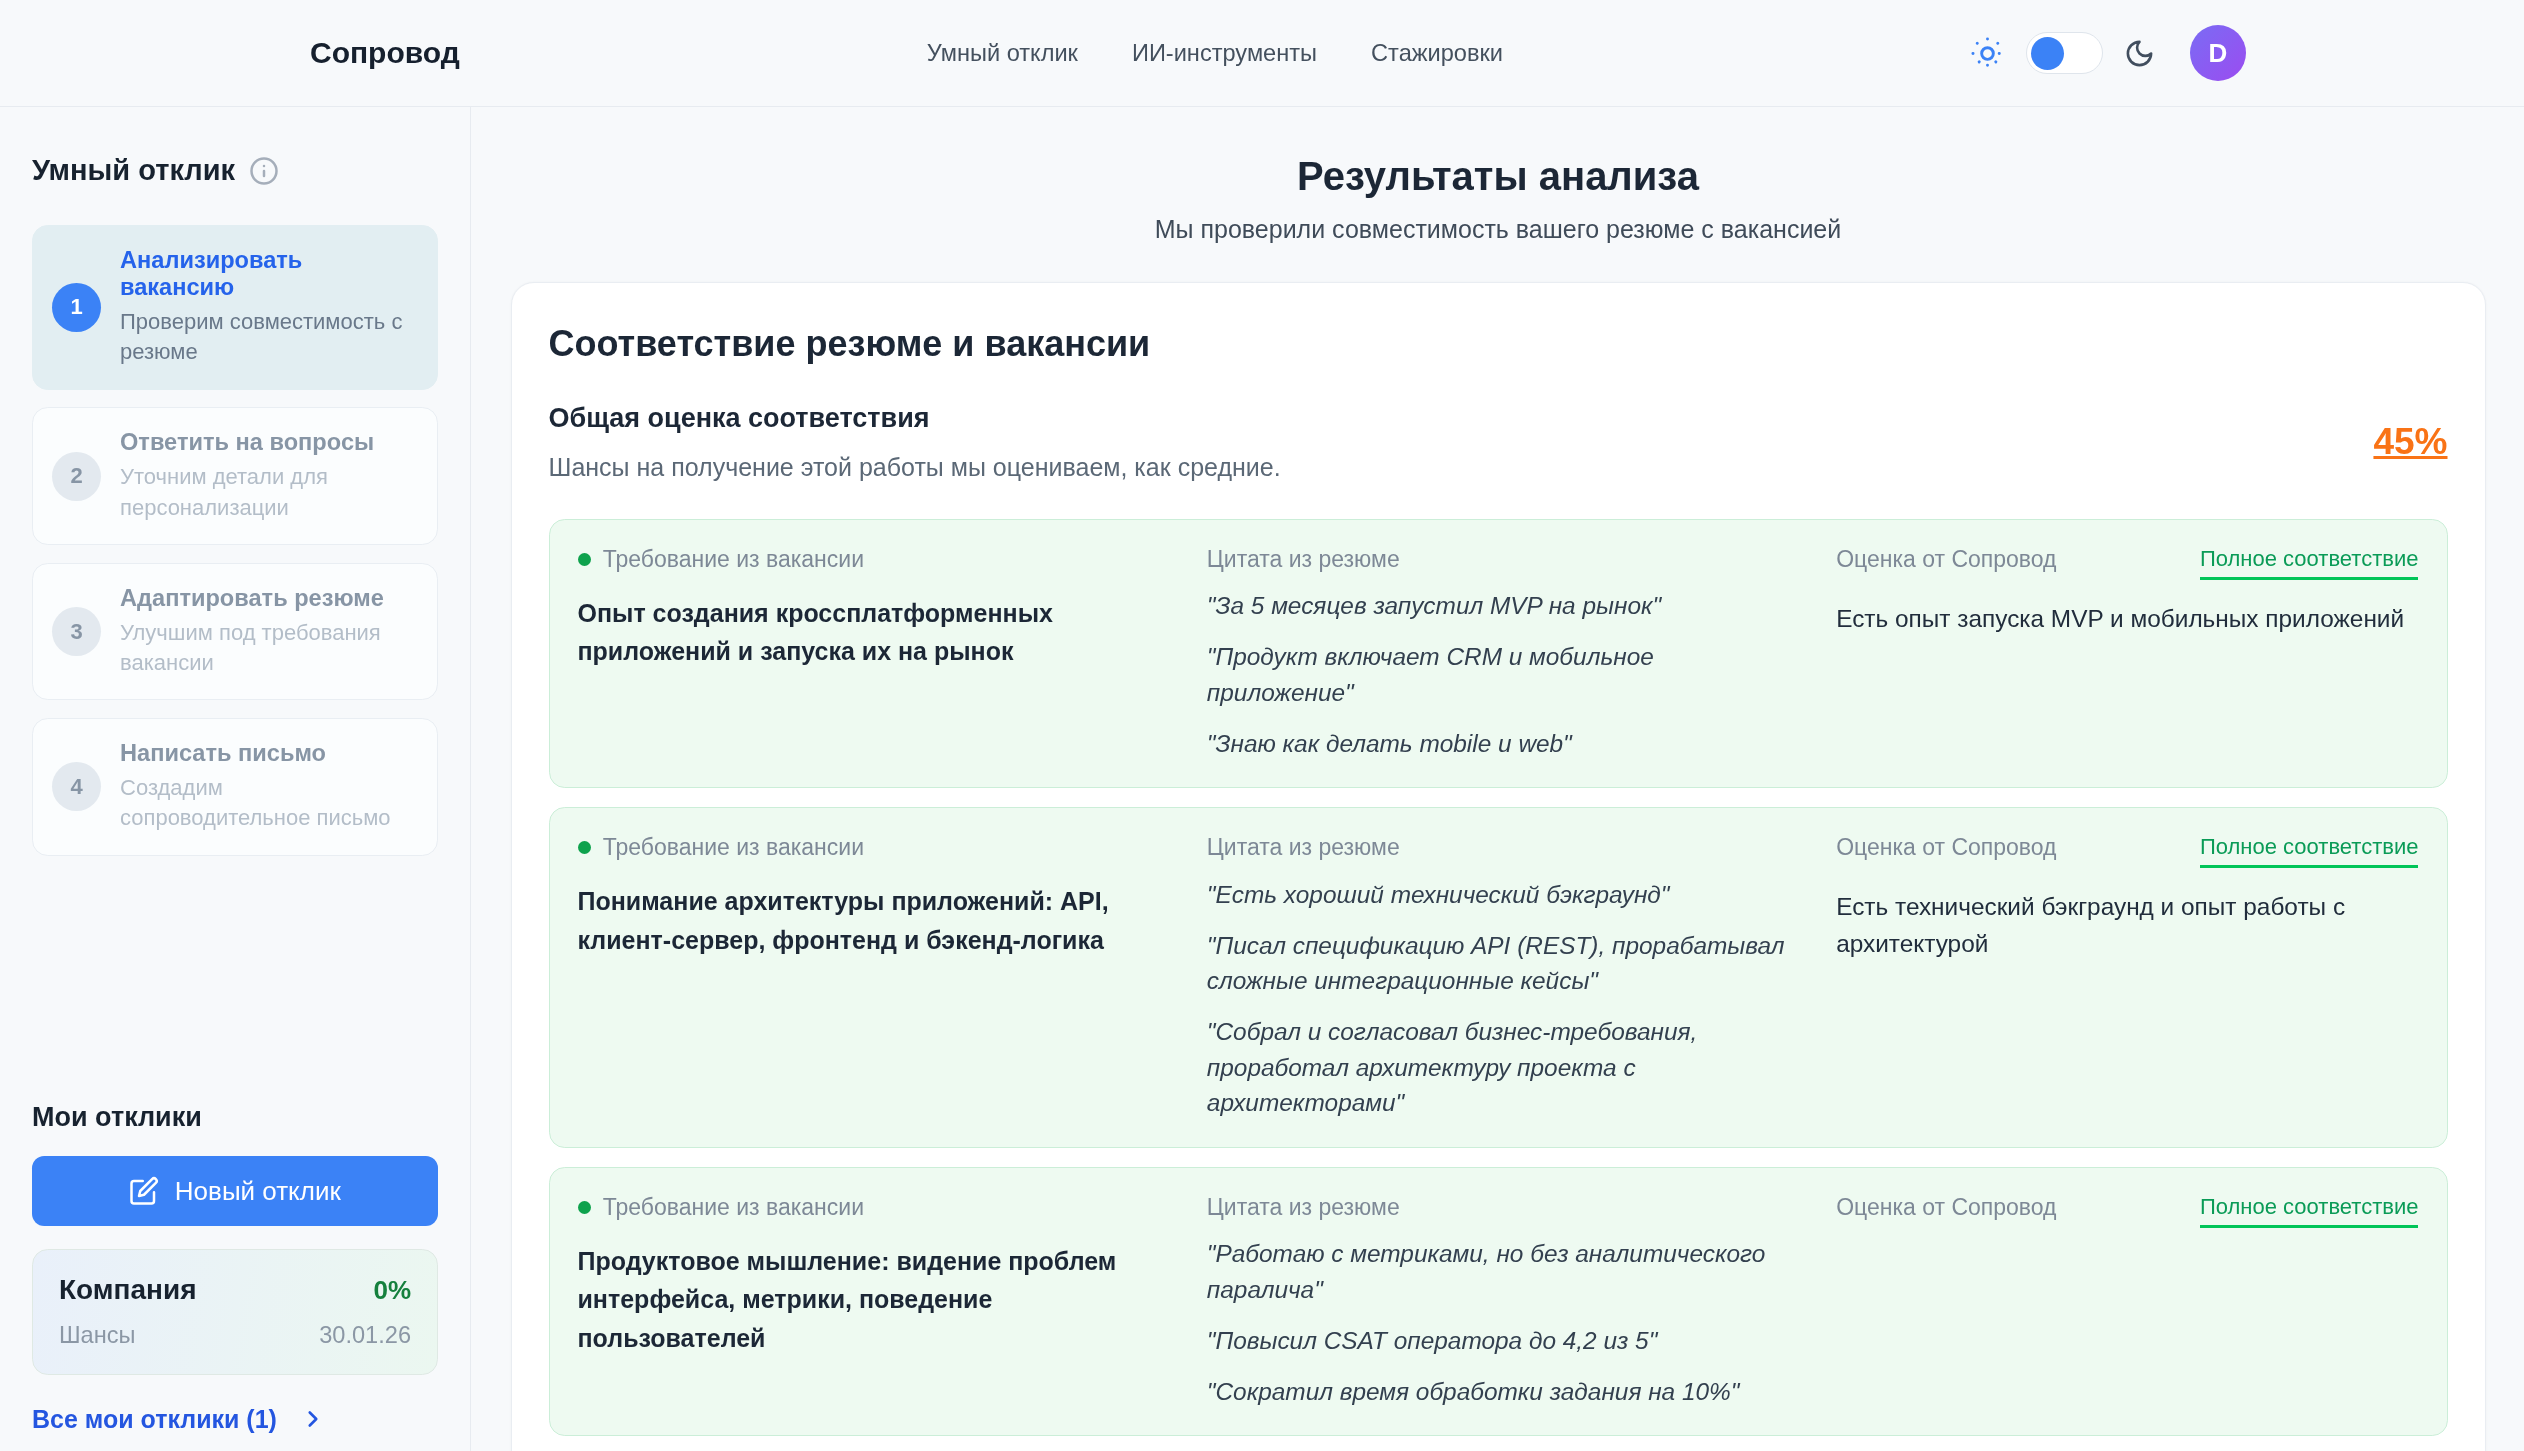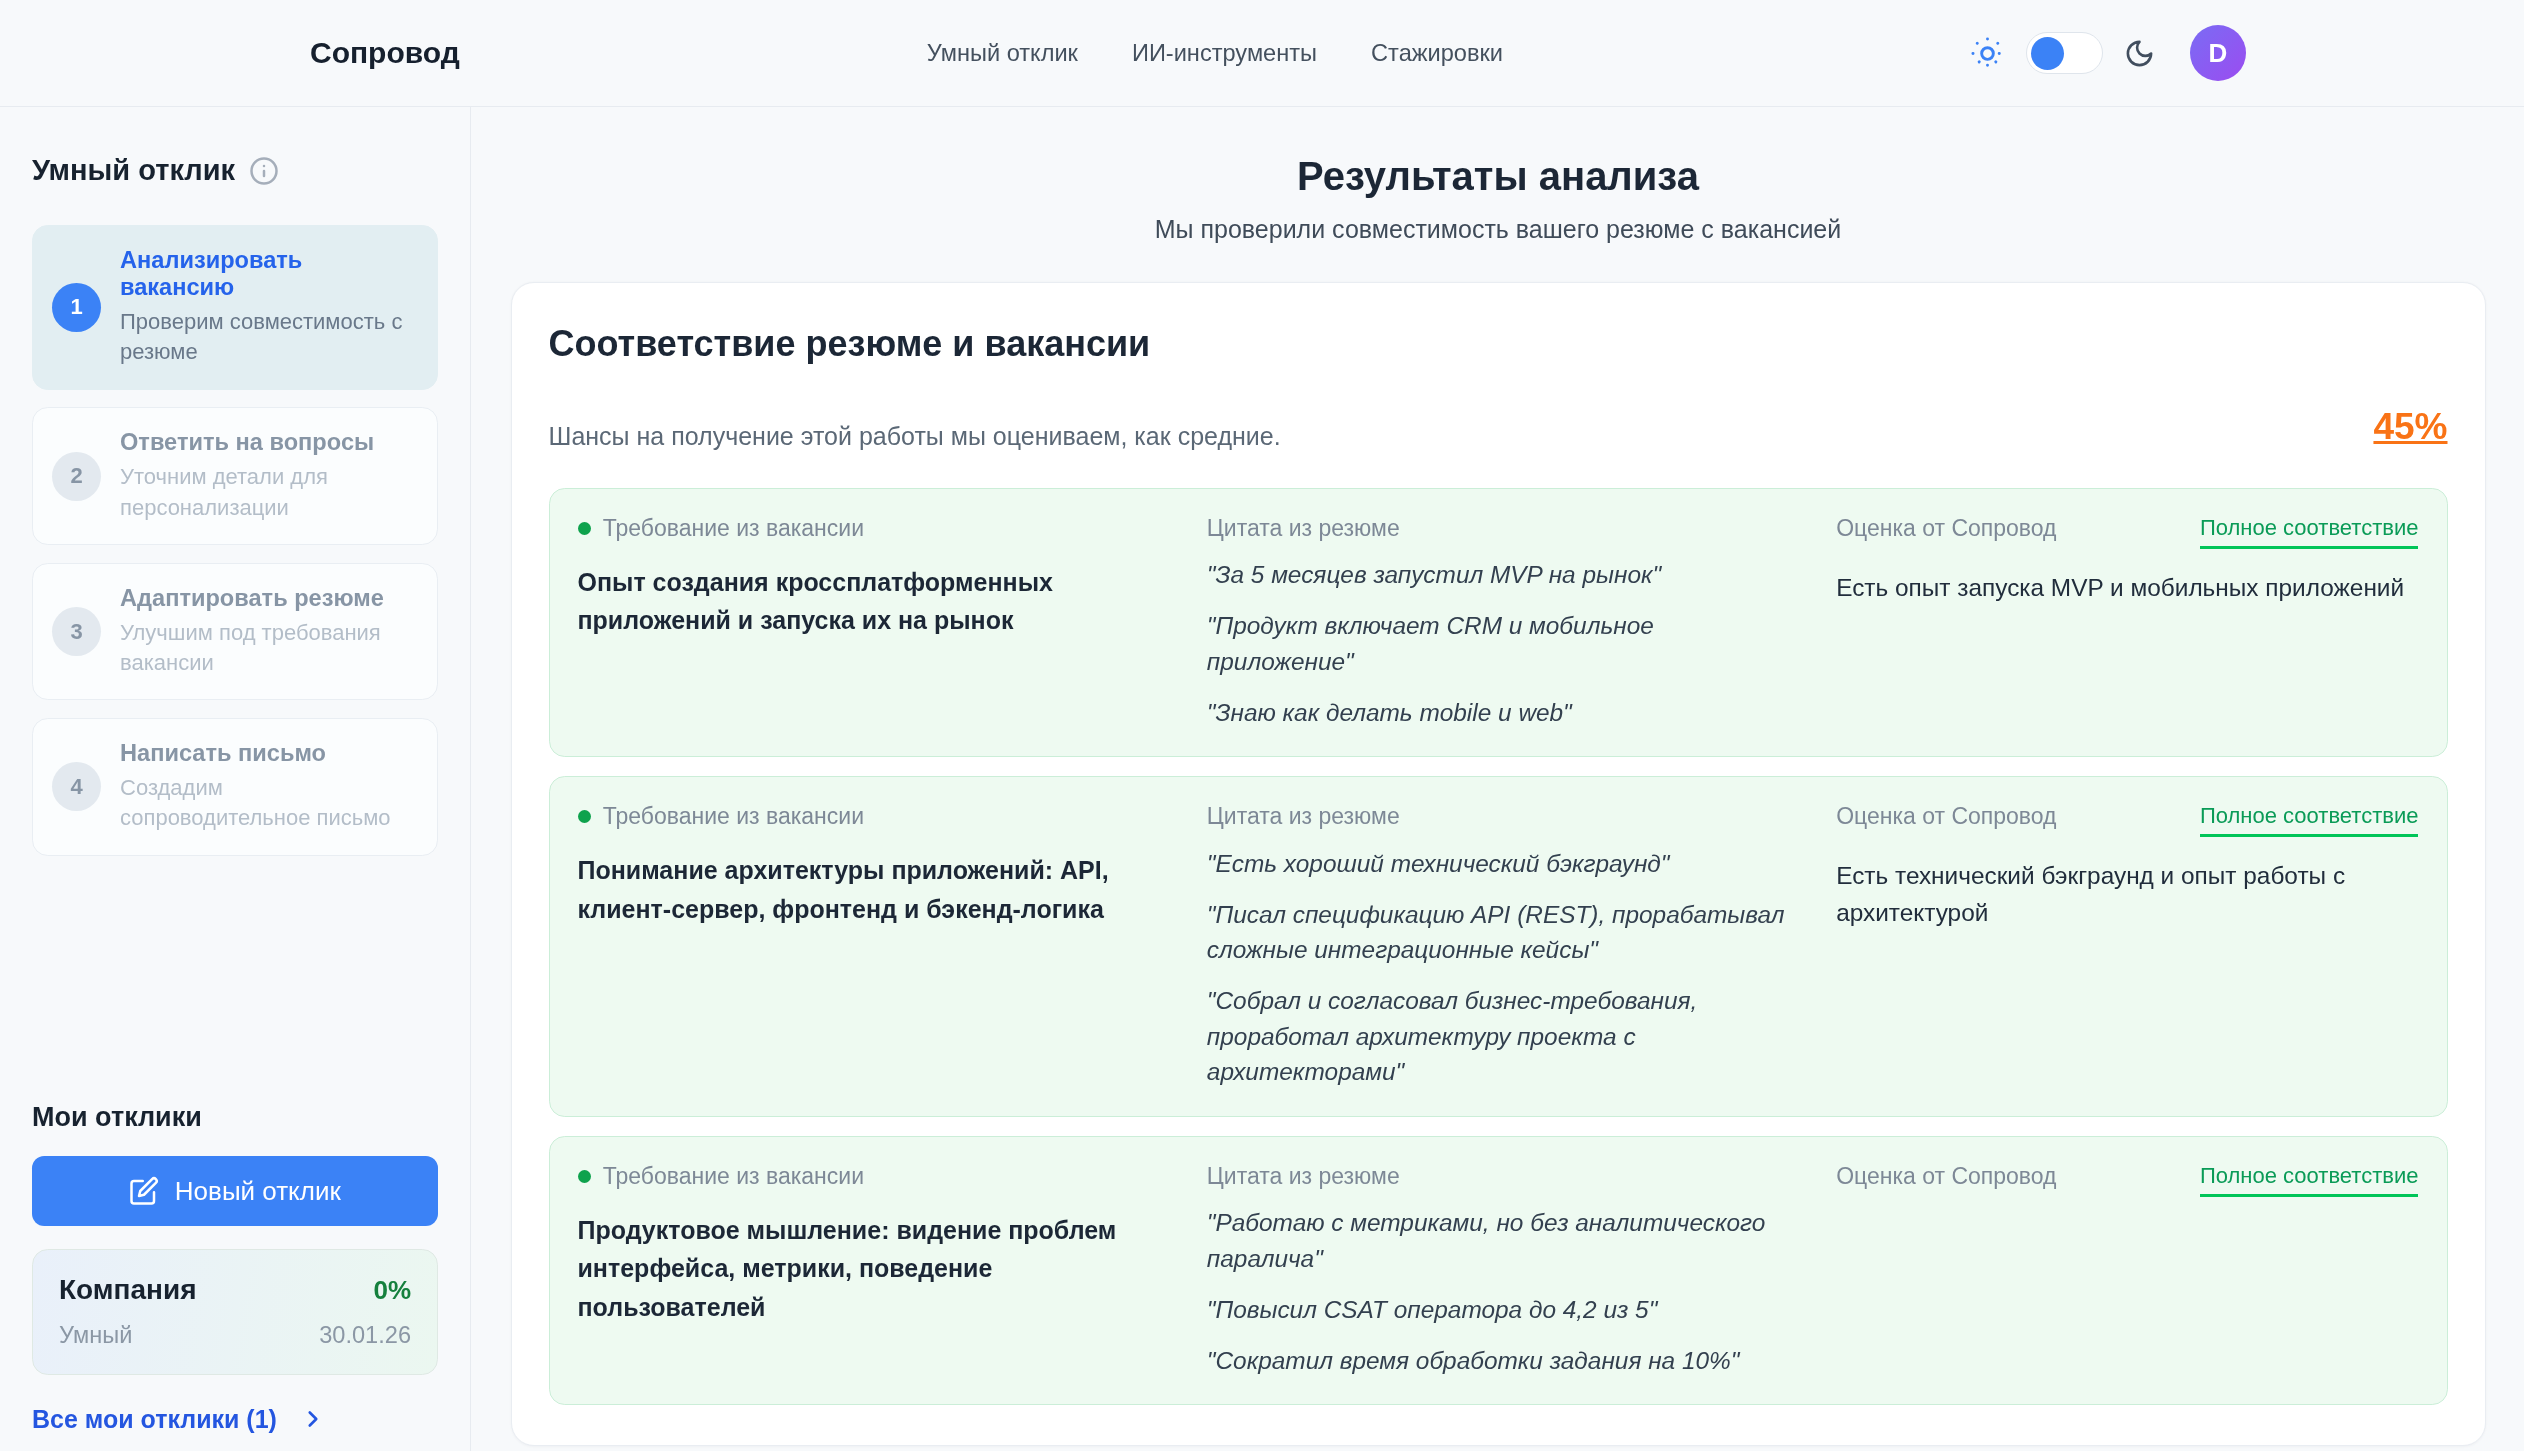--- a/index.html
+++ b/index.html
@@ -191,21 +191,21 @@
       </span>
       <span>Новый отклик</span>
     </button>
 
     <div class="company-card">
       <div class="cc-top">
         <span class="cc-name">Компания</span>
         <span class="cc-pct">0%</span>
       </div>
       <div class="cc-bottom">
-        <span class="cc-doc">Умный</span>
+        <span class="cc-doc">Шансы</span>
         <span class="cc-date">30.01.26</span>
       </div>
     </div>
 
     <div class="all-link-row">
       <a class="all-link">Все мои отклики (1)</a>
       <span>
         <svg width="26" height="26" viewBox="0 0 24 24" fill="none" stroke="#2456e0" stroke-width="2.4" stroke-linecap="round" stroke-linejoin="round">
           <path d="m9 18 6-6-6-6"></path>
         </svg>
@@ -215,20 +215,21 @@
 
   <main class="main">
     <h1 class="main-title">Результаты анализа</h1>
     <div class="main-sub">Мы проверили совместимость вашего резюме с вакансией</div>
 
     <section class="result-card">
       <h2 class="rc-title">Соответствие резюме и вакансии</h2>
 
       <div class="rc-score-row">
         <div class="rc-score-left">
+          <h3 class="rc-score-heading">Общая оценка соответствия</h3>
           <div class="rc-score-note">Шансы на получение этой работы мы оцениваем, как средние.</div>
         </div>
         <div class="rc-score-val">45%</div>
       </div>
 
       <div class="rows">
 
         <div class="req-row">
           <div>
             <div class="req-label-row">

